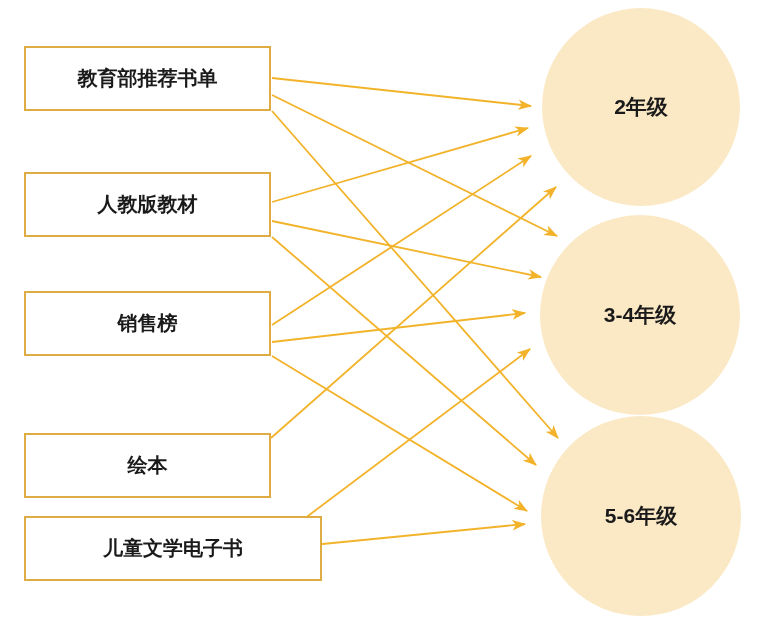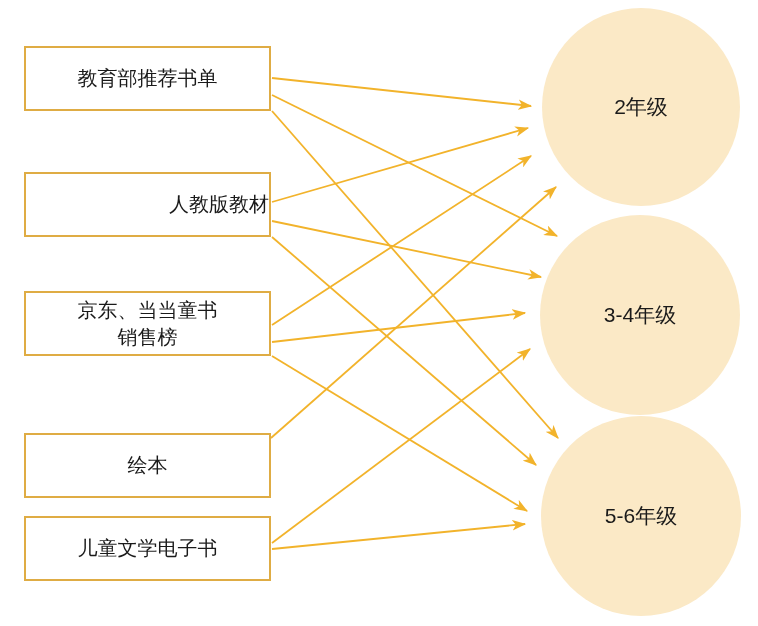--- a/index.html
+++ b/index.html
@@ -7,20 +7,21 @@
     padding: 0;
     background: #ffffff;
   }
   .canvas {
     position: relative;
     width: 758px;
     height: 626px;
     background: var(--bg, #ffffff);
     font-family: "Liberation Sans", sans-serif;
     overflow: hidden;
+    font-weight: bold;
   }
   svg.arrows-layer {
     position: absolute;
     left: 0;
     top: 0;
     width: 758px;
     height: 626px;
   }
   .src-box {
     position: absolute;
@@ -73,31 +74,30 @@
         <line x1="272" y1="356" x2="527" y2="511" stroke="#F2B32B" stroke-width="1.8" marker-end="url(#arrowhead)"></line>
         <line x1="271" y1="438" x2="556" y2="187" stroke="#F2B32B" stroke-width="1.8" marker-end="url(#arrowhead)"></line>
         <line x1="272" y1="543" x2="530" y2="349" stroke="#F2B32B" stroke-width="1.8" marker-end="url(#arrowhead)"></line>
         <line x1="272" y1="549" x2="525" y2="524" stroke="#F2B32B" stroke-width="1.8" marker-end="url(#arrowhead)"></line>
       </g>
   </svg>
   <div id="sources-layer">
       <div class="src-box" style="left: 24px; top: 46px; width: 247px; height: 65px;">
         <div class="label-line">教育部推荐书单</div>
       </div>
-      <div class="src-box" style="left: 24px; top: 172px; width: 247px; height: 65px; align-items: flex-end;">
+      <div class="src-box" style="left: 24px; top: 172px; width: 247px; height: 65px;">
         <div class="label-line">人教版教材</div>
       </div>
       <div class="src-box" style="left: 24px; top: 291px; width: 247px; height: 65px;">
-        <div class="label-line">京东、当当童书</div>
         <div class="label-line">销售榜</div>
       </div>
       <div class="src-box" style="left: 24px; top: 407px; width: 247px; height: 65px; margin-top: 26px;">
         <div class="label-line">绘本</div>
       </div>
-      <div class="src-box" style="left: 24px; top: 516px; width: 247px; height: 65px;">
+      <div class="src-box" style="left: 24px; top: 516px; width: 298px; height: 65px;">
         <div class="label-line">儿童文学电子书</div>
       </div>
     </div>
   <div id="targets-layer">
       <div class="grade-circle" style="left: 542px; top: 8px; width: 198px; height: 198px;">
         <div class="label-line">2年级</div>
       </div>
       <div class="grade-circle" style="left: 540px; top: 215px; width: 200px; height: 200px;">
         <div class="label-line">3-4年级</div>
       </div>

